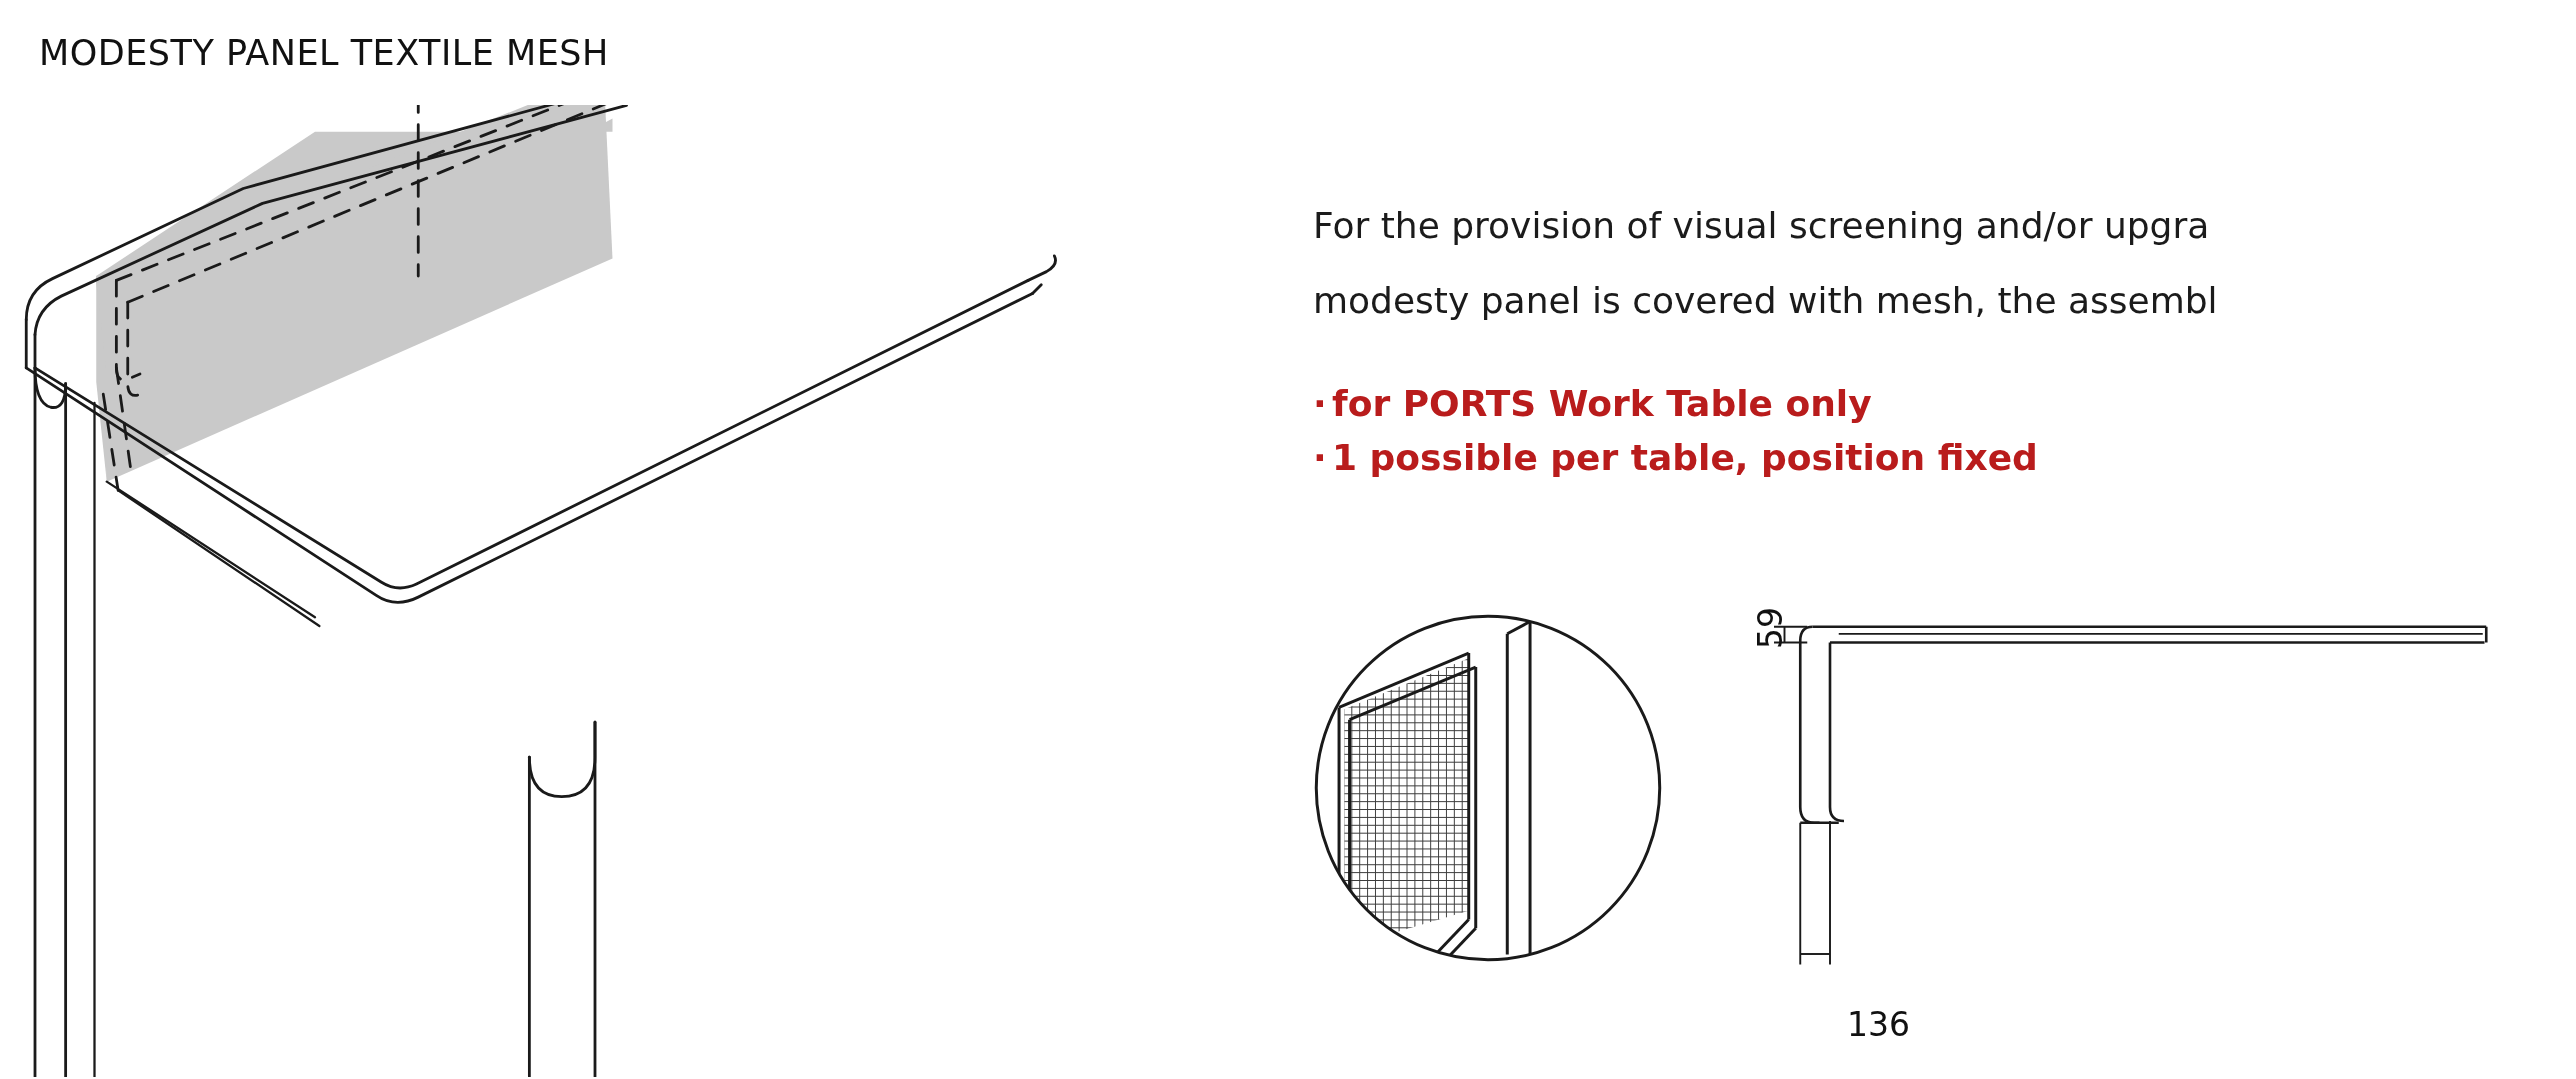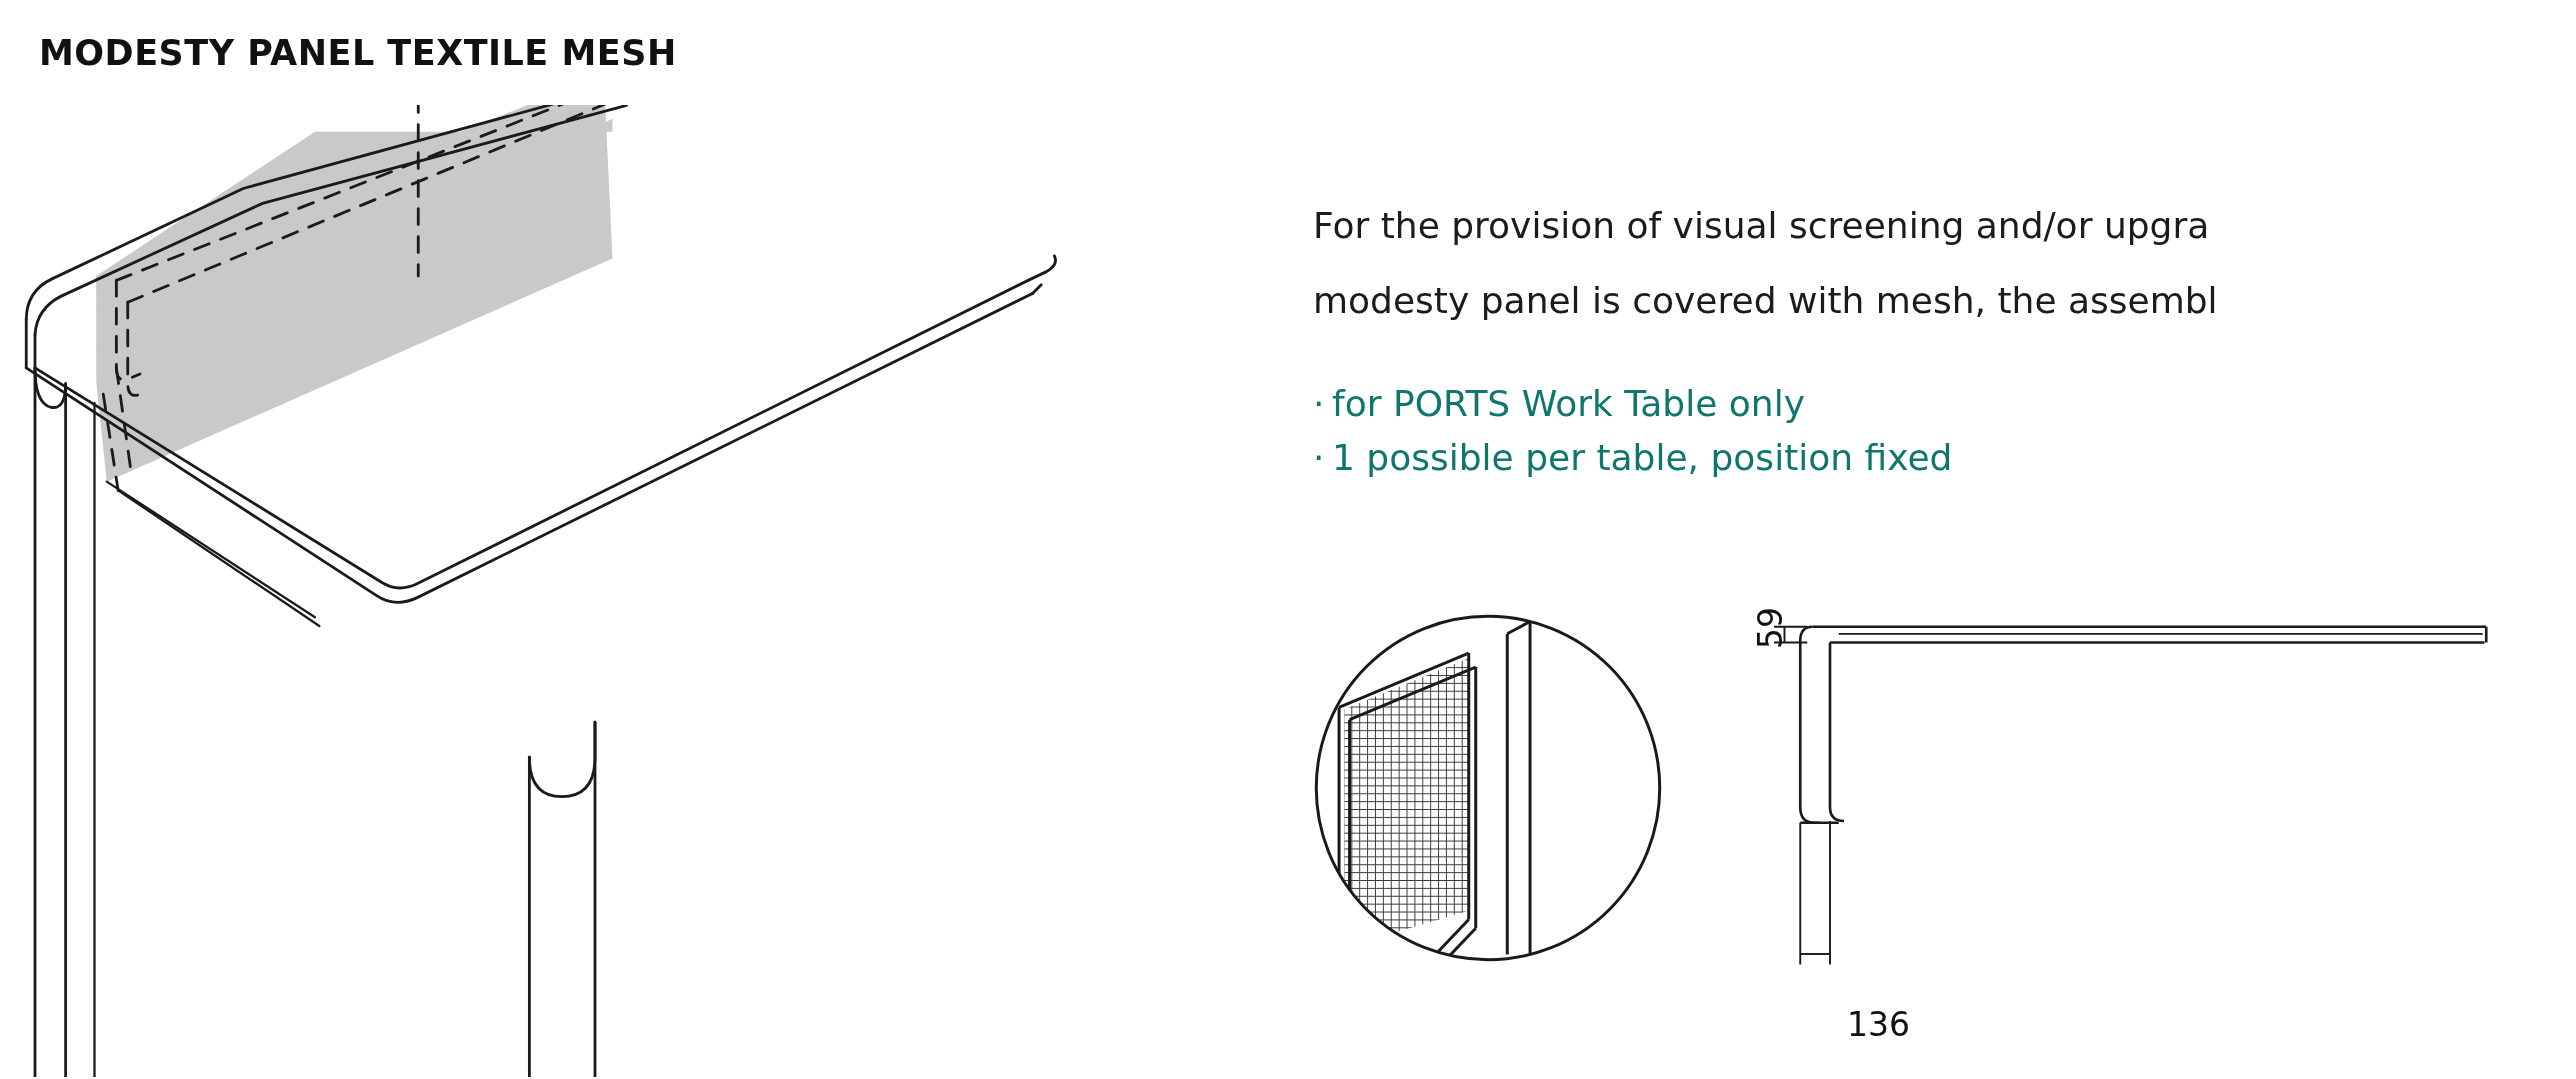--- a/index.html
+++ b/index.html
@@ -19,21 +19,21 @@
   .page {
     position: absolute;
     inset: 0;
   }
 
   .title {
     position: absolute;
     left: 39px;
     top: 33px;
     font-family: "DejaVu Sans", sans-serif;
-    font-weight: bold;
+    font-weight: normal;
     font-size: 35px;
     letter-spacing: 0.5px;
     color: #111111;
     white-space: nowrap;
   }
 
   
   .illustration {
     position: absolute;
     left: 0px;
@@ -56,22 +56,23 @@
     white-space: nowrap;
     overflow: hidden;
     margin-top: 20px;
   }
   .bullets {
     margin-top: 49px;
   }
   .bullet {
     font-size: 36px;
     line-height: 1.5;
-    color: #0f766e;
-    white-space: nowrap;
+    color: #b91c1c;
+    white-space: nowrap;
+    font-weight: bold;
   }
   .bullet .dot {
     display: inline-block;
     width: 19px;
   }
 
   
   .detail-circle {
     position: absolute;
     left: 1304px;

